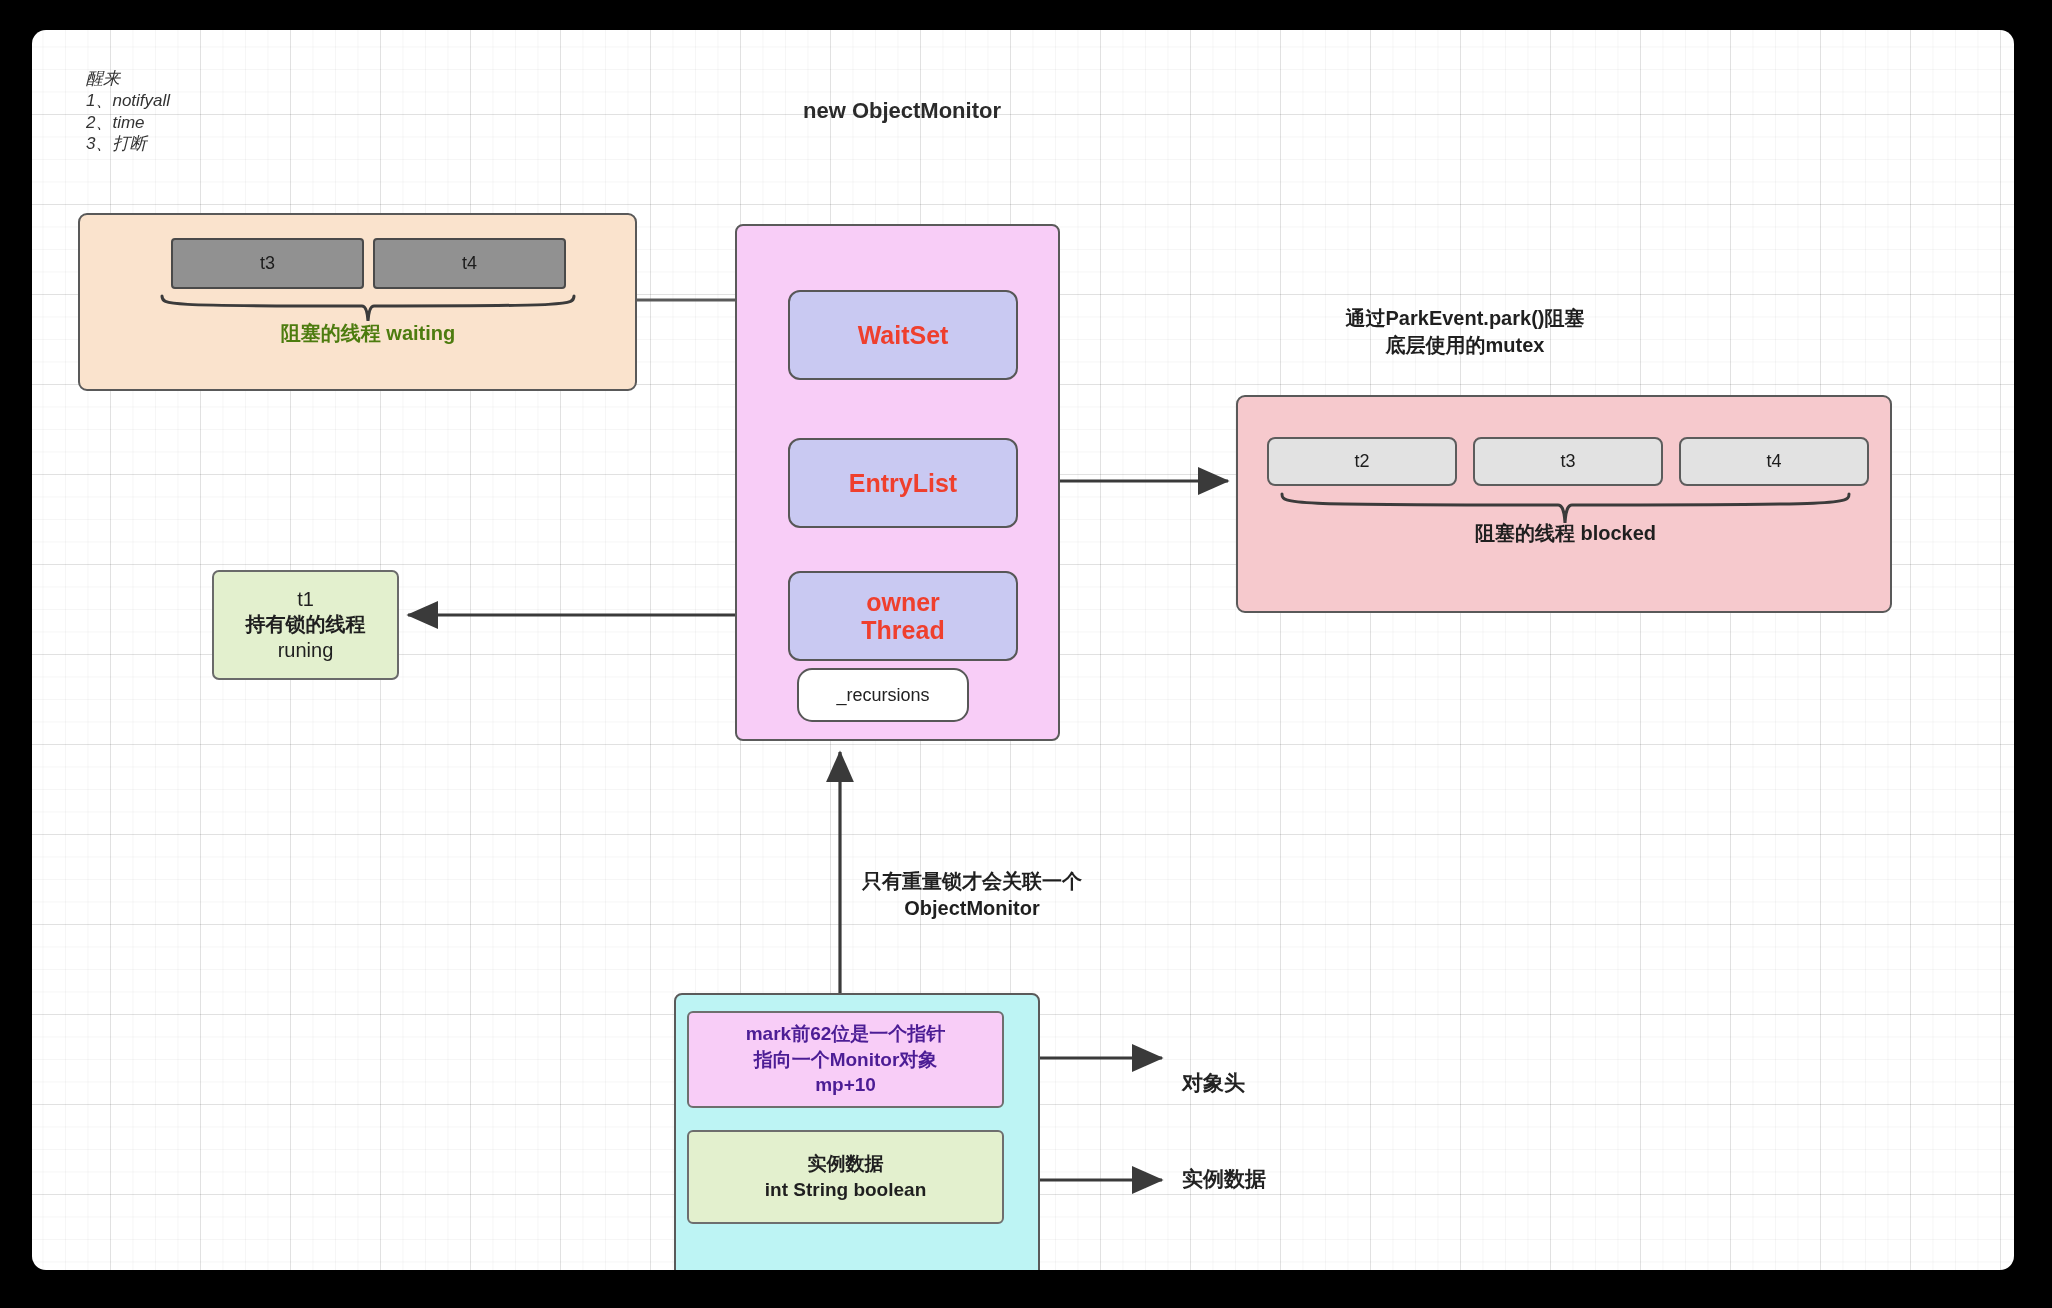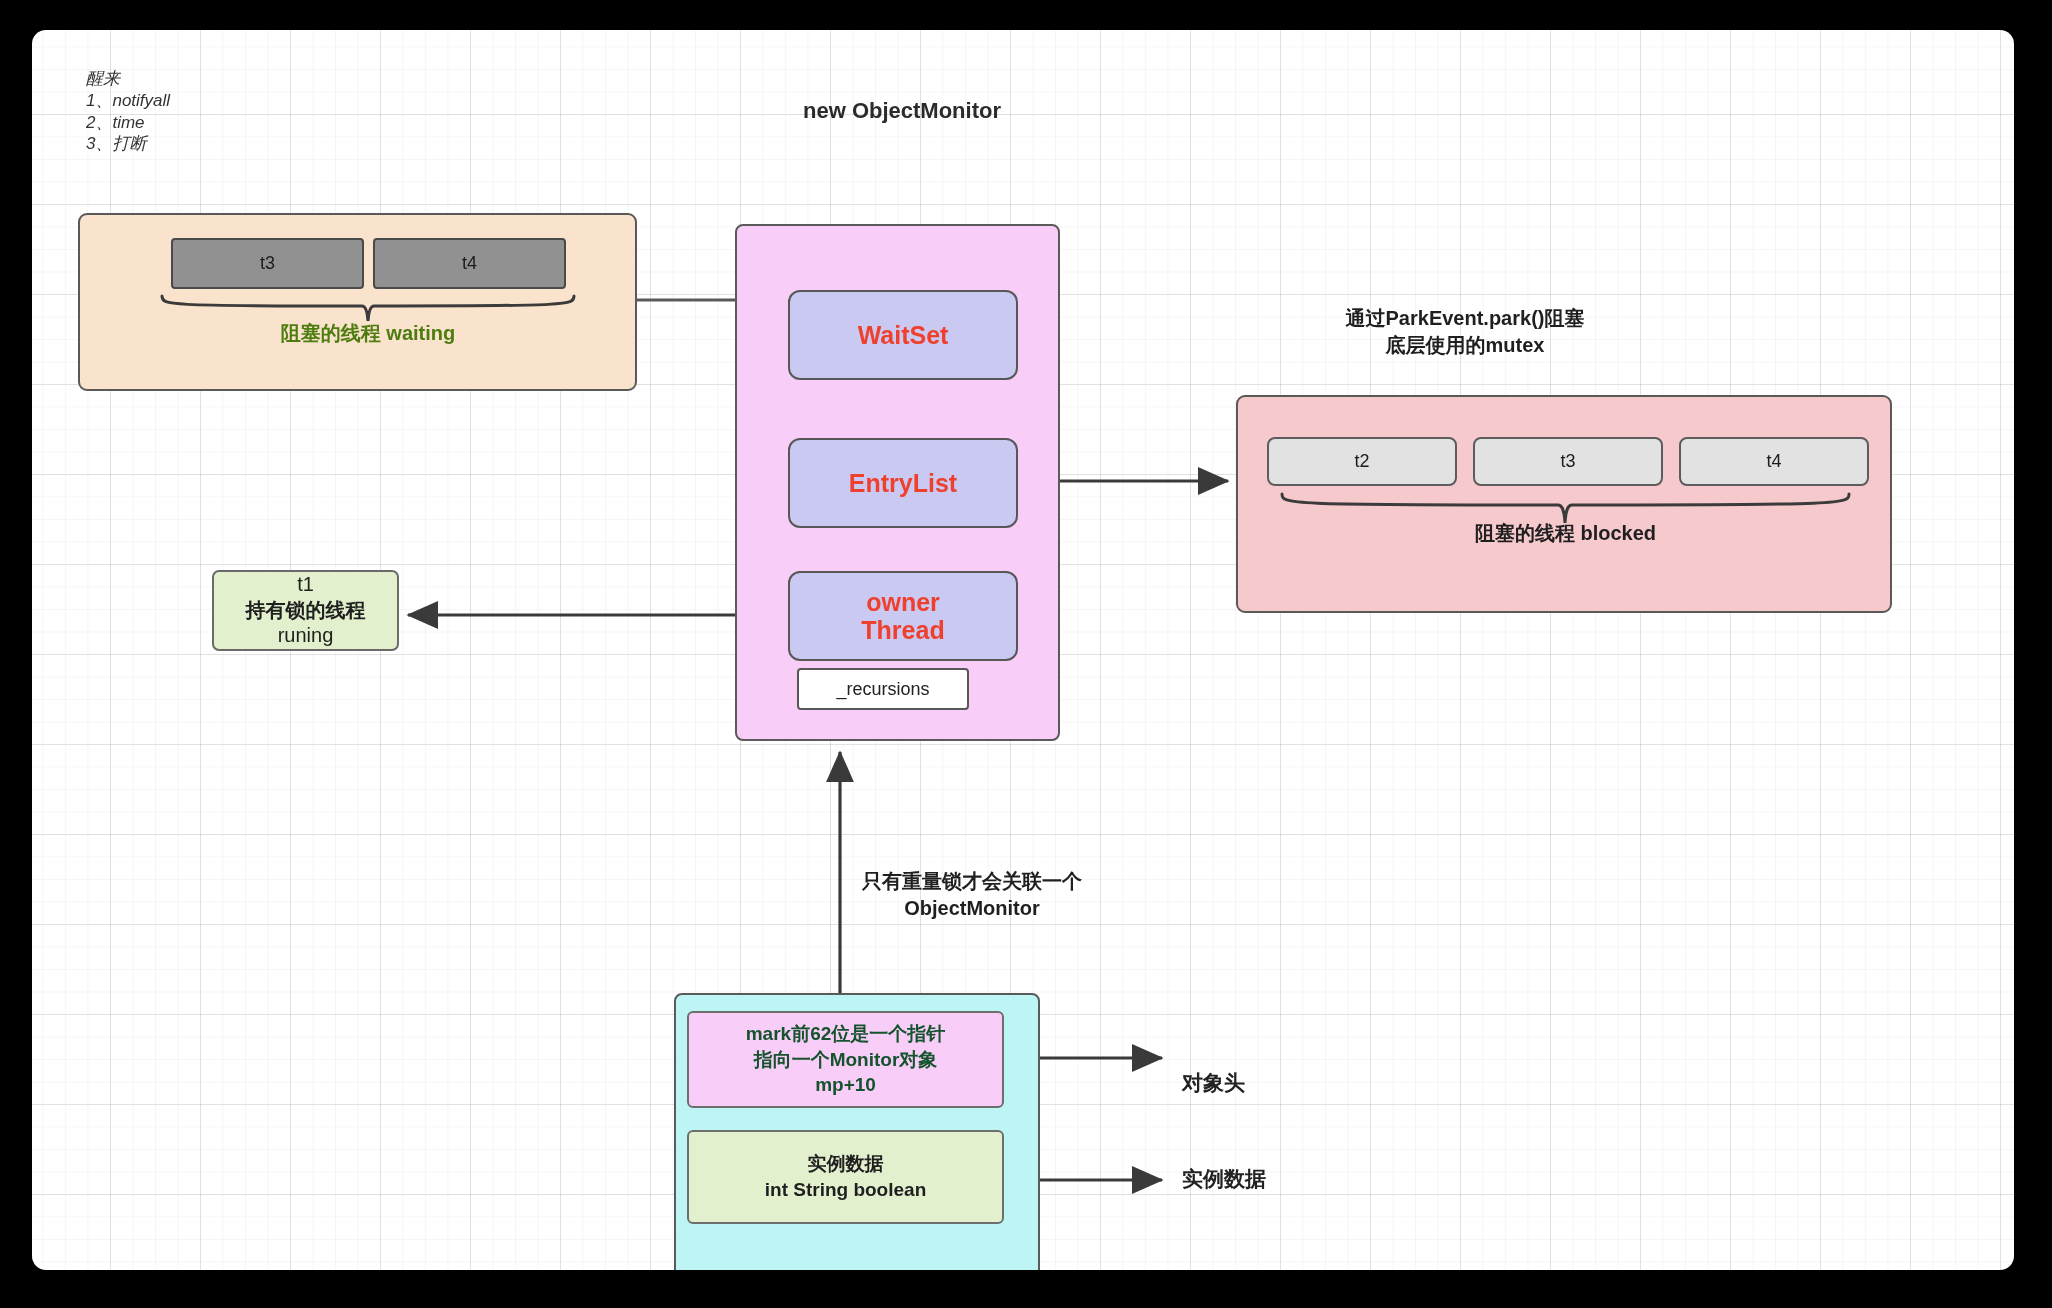--- a/index.html
+++ b/index.html
@@ -82,22 +82,22 @@
   .slot {
     background: #c9c9f2; border: 2.5px solid #575757; border-radius: 12px;
     color: #ef3f2d; font-weight: bold; font-size: 25px;
     display:flex; align-items:center; justify-content:center; flex-direction:column;
     position:absolute; line-height:1.12;
   }
   #slot-waitset { left: 51px; top: 64px; width: 230px; height: 90px; }
   #slot-entrylist { left: 51px; top: 212px; width: 230px; height: 90px; }
   #slot-owner { left: 51px; top: 345px; width: 230px; height: 90px; }
   #slot-recursions {
-    left: 60px; top: 442px; width: 172px; height: 42px;
-    background: #ffffff; border: 2.5px solid #575757; border-radius: 4px;
+    left: 60px; top: 442px; width: 172px; height: 54px;
+    background: #ffffff; border: 2.5px solid #575757; border-radius: 15px;
     color: #222; font-weight: normal; font-size: 18px;
   }
 
   #note-park {
     left: 1263px; top: 275px; width: 340px;
     font-size: 20px; font-weight: bold; color: #1f1f1f;
   }
 
   #blocked-panel {
     left: 1204px; top: 365px; width: 656px; height: 218px;
@@ -111,42 +111,42 @@
   #thr-t2-blk { left: 29px; top: 40px; width: 190px; height: 49px; }
   #thr-t3-blk { left: 235px; top: 40px; width: 190px; height: 49px; }
   #thr-t4-blk { left: 441px; top: 40px; width: 190px; height: 49px; }
   #brace-blk { position:absolute; left: 40px; top: 92px; width: 575px; height: 38px; }
   #lbl-blocked {
     position:absolute; left: 40px; top: 124px; width: 575px;
     font-size: 20px; font-weight: bold; color: #1f1f1f; text-align:center;
   }
 
   #t1-box {
-    left: 180px; top: 540px; width: 187px; height: 81px;
+    left: 180px; top: 540px; width: 187px; height: 110px;
     background: #e3f0ce; border-color: #6a6a6a; border-radius: 7px;
     font-size: 20px; font-weight: bold; color: #1f1f1f;
   }
   #t1-box .l1 { font-weight: normal; }
   #t1-box .l3 { font-weight: normal; }
 
   #note-heavy {
     left: 790px; top: 830px; width: 300px;
     font-size: 20px; font-weight: bold; color: #1f1f1f; margin-top: 8px;
   }
 
   #object-box {
     left: 642px; top: 963px; width: 366px; height: 295px;
     background: #bdf4f4; border-color: #5a5a5a; border-radius: 8px;
     justify-content: flex-start;
   }
   #obj-mark {
     position:absolute; left: 11px; top: 16px; width: 317px; height: 97px;
     background: #f8cdf7; border: 2.5px solid #6e6e6e; border-radius: 6px;
     display:flex; flex-direction:column; align-items:center; justify-content:center;
-    font-size: 19px; font-weight: bold; color: #14532d; line-height: 1.35;
+    font-size: 19px; font-weight: bold; color: #4c1d95; line-height: 1.35;
   }
   #obj-data {
     position:absolute; left: 11px; top: 135px; width: 317px; height: 94px;
     background: #e3f0ce; border: 2.5px solid #6e6e6e; border-radius: 6px;
     display:flex; flex-direction:column; align-items:center; justify-content:center;
     font-size: 19px; font-weight: bold; color: #1f1f1f; line-height: 1.35;
   }
 
   #lbl-objhead { left: 1150px; top: 1015px; width: 200px; font-size:21px; font-weight:bold; text-align:left;margin-top:24px;}
   #lbl-instdata { left: 1150px; top: 1135px; width: 220px; font-size:21px; font-weight:bold; text-align:left;}

